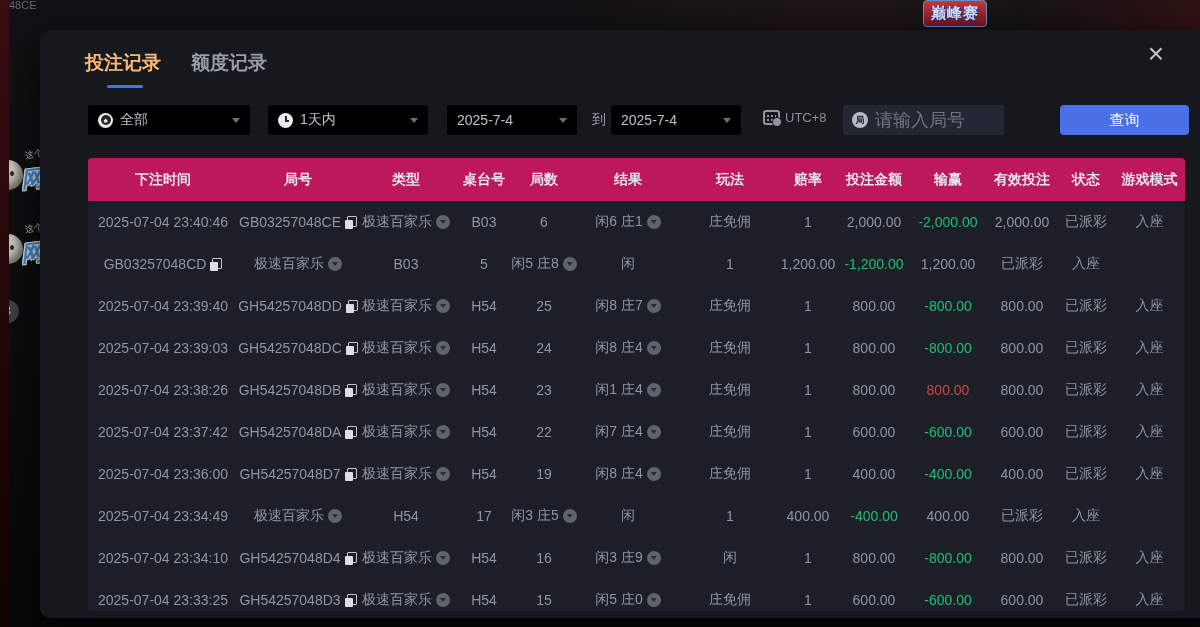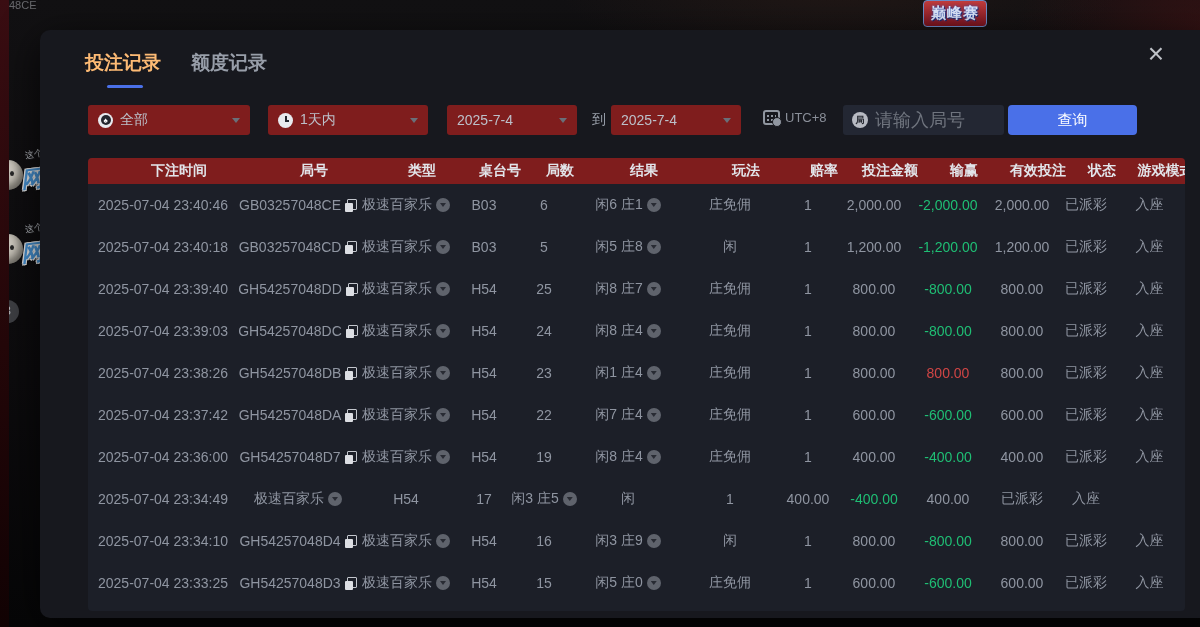--- a/index.html
+++ b/index.html
@@ -38,33 +38,33 @@
   .tabs { position:absolute; left:45px; top:20px; display:flex; gap:30px; }
   .tab { font-size:19px; font-weight:bold; color:#989ea9; cursor:pointer; position:relative; padding-bottom:12px; }
   .tab.active { color:#fdba74; }
   .tab.active::after { content:""; position:absolute; left:22px; bottom:0; width:36px; height:3px;
       border-radius:2px; background:var(--accent,#3a5bf0); }
   .close-btn { position:absolute; left:1098px; top:6px; width:36px; height:36px; display:flex;
       align-items:center; justify-content:center; font-size:28px; font-weight:300; color:#bfc2c8; cursor:pointer; }
 
   
   .filters { position:absolute; left:0; top:75px; width:100%; height:30px; font-size:14px; }
-  .fbox { position:absolute; top:0; height:30px; background:#7f1d1d; border-radius:3px;
+  .fbox { position:absolute; top:0; height:30px; background:#000000; border-radius:3px;
       display:flex; align-items:center; gap:7px; padding:0 10px; color:#bcc0c9; cursor:pointer; }
   .fbox .caret { margin-left:auto; width:0; height:0; border-left:4px solid transparent;
       border-right:4px solid transparent; border-top:5px solid #6a6f79; }
   .to-label { position:absolute; left:552px; top:6px; color:#9aa0ab; }
   .tz { position:absolute; left:723px; top:5px; display:flex; align-items:flex-start; gap:5px;
       color:#8a8f99; font-size:13px; cursor:pointer; }
   .searchbox { position:absolute; left:803px; top:0; width:161px; height:30px; background:#232733;
       border-radius:3px; display:flex; align-items:center; gap:7px; padding:0 9px; }
   .searchbox input { flex:1; min-width:0; background:transparent; border:none; outline:none;
       color:#c6cad2; font-size:18px; font-family:inherit; }
   .searchbox input::placeholder { color:#6f747e; }
-  .query-btn { position:absolute; left:968px; top:0; width:129px; height:30px; border:none;
+  .query-btn { position:absolute; left:1020px; top:0; width:129px; height:30px; border:none;
       border-radius:4px; background:var(--accent,#4a70e8); color:#fff; font-size:15px;
       font-family:inherit; cursor:pointer; }
 
   
   .icon-all { width:15px; height:15px; border-radius:50%; background:#e8eaee; position:relative; flex:0 0 auto; }
   .icon-all::before { content:""; position:absolute; inset:2.5px; border-radius:50%; background:#23262e; }
   .icon-all::after { content:"\2660"; position:absolute; inset:0; color:#fff; font-size:8px;
       line-height:15px; text-align:center; }
   .icon-clock { width:15px; height:15px; border-radius:50%; background:#e8eaee; position:relative; flex:0 0 auto; }
   .icon-clock::before { content:""; position:absolute; left:7px; top:3px; width:2px; height:5px; background:#23262e; }
@@ -75,21 +75,21 @@
   .icon-cal::after { content:""; position:absolute; right:-4px; bottom:-4px; width:8px; height:8px;
       border-radius:50%; background:#9096a0; border:1px solid #17181e; }
   .icon-game { width:16px; height:16px; border-radius:50%; background:#b7bac2; color:#23262e;
       font-size:9px; font-weight:bold; display:flex; align-items:center; justify-content:center; flex:0 0 auto; }
 
   
   .table { position:absolute; left:48px; top:128px; width:1097px; height:453px;
       background:#1c1f28; border-radius:4px; overflow:hidden; }
   .thead, .trow { display:grid;
       grid-template-columns:150px 120px 96px 60px 60px 108px 96px 60px 72px 76px 72px 56px 71px; }
-  .thead { height:26px; background:#7f1d1d;padding-left:16px; }
+  .thead { height:43px; background:#be185d; }
   .th { display:flex; align-items:center; justify-content:center; font-size:14px; font-weight:bold;
       color:#e2e5ea; white-space:nowrap; }
   .trow { height:42px; }
   .td { display:flex; align-items:center; justify-content:center; gap:4px; font-size:14px;
       color:#8f95a1; white-space:nowrap; }
   .td .loss { color:var(--green,#1fbe74); }
   .td .win  { color:var(--red,#cf4545); }
 
   .copy-icon { width:12px; height:13px; position:relative; cursor:pointer; flex:0 0 auto; }
   .copy-icon::before { content:""; position:absolute; right:0; top:0; width:8px; height:9px;
@@ -217,23 +217,20 @@
           </div>
           <div class="td">
             <span>已派彩</span>
           </div>
           <div class="td">
             <span>入座</span>
           </div>
         </div>
         <div class="trow">
           <div class="td">
-            <span>2025-07-04 23:40:18</span>
-          </div>
-          <div class="td">
             <span>GB03257048CD</span>
             <span class="copy-icon"></span>
           </div>
           <div class="td">
             <span>极速百家乐</span>
             <span class="info-icon"></span>
           </div>
           <div class="td">
             <span>B03</span>
           </div>

